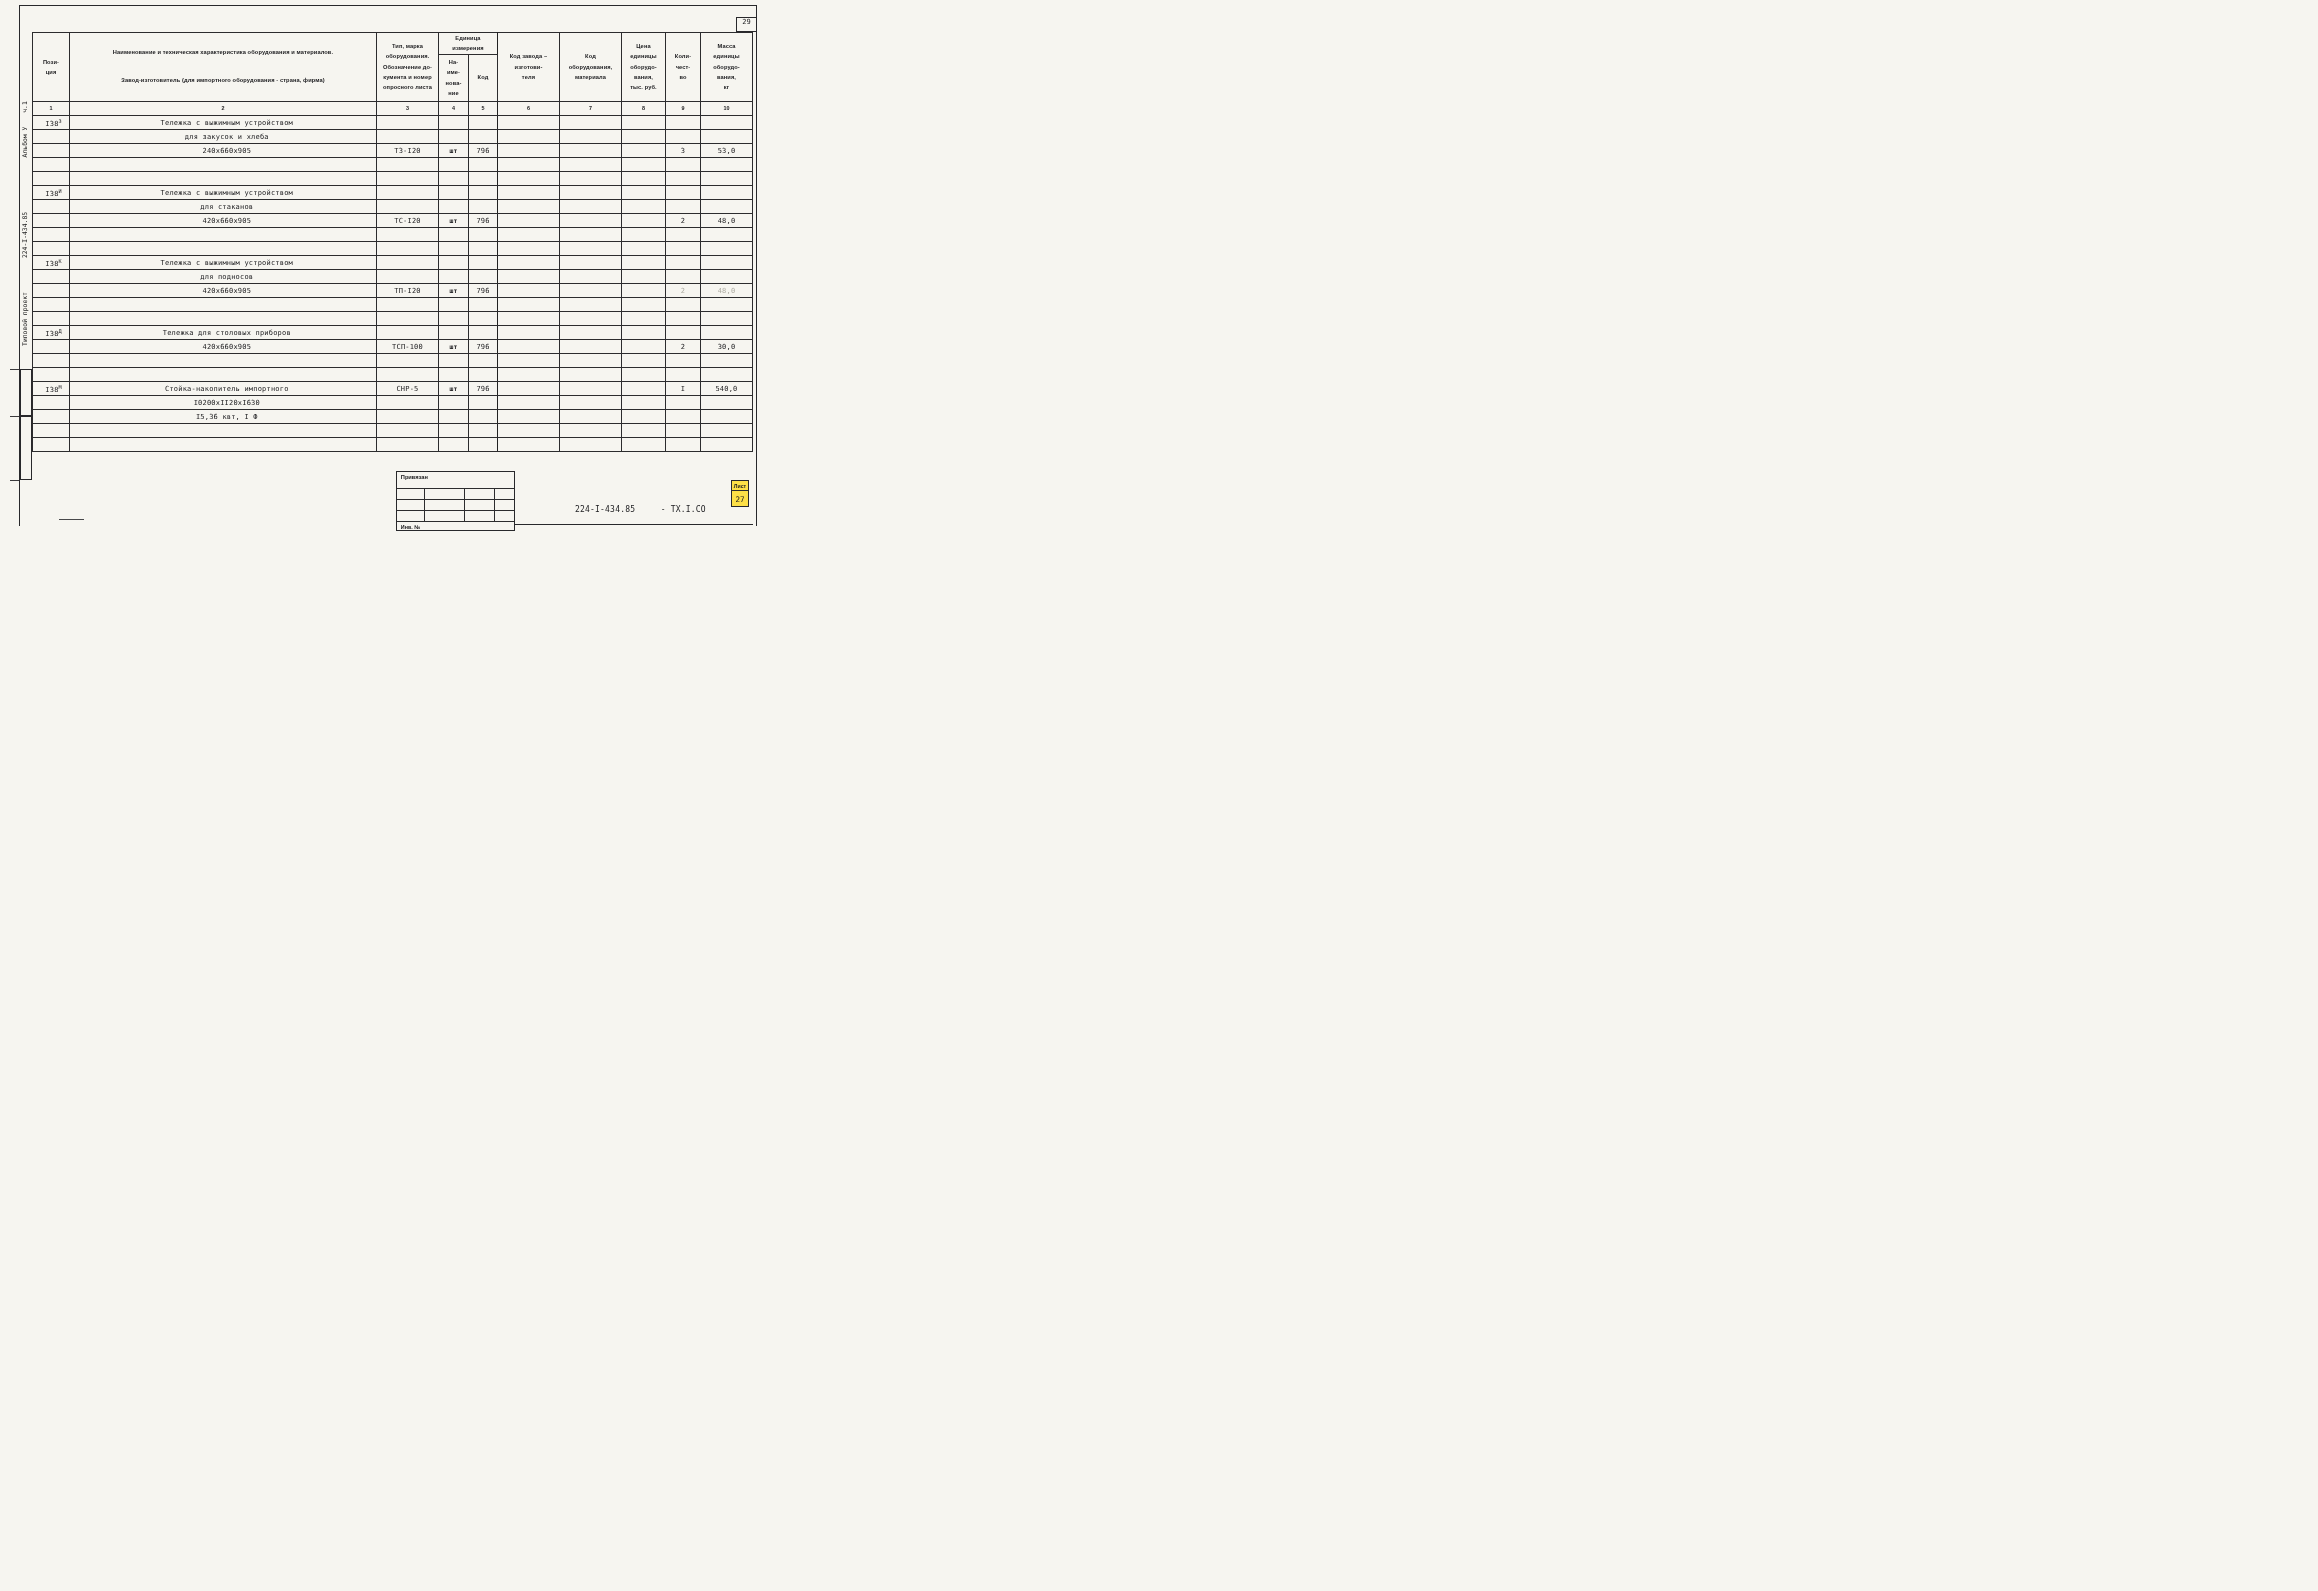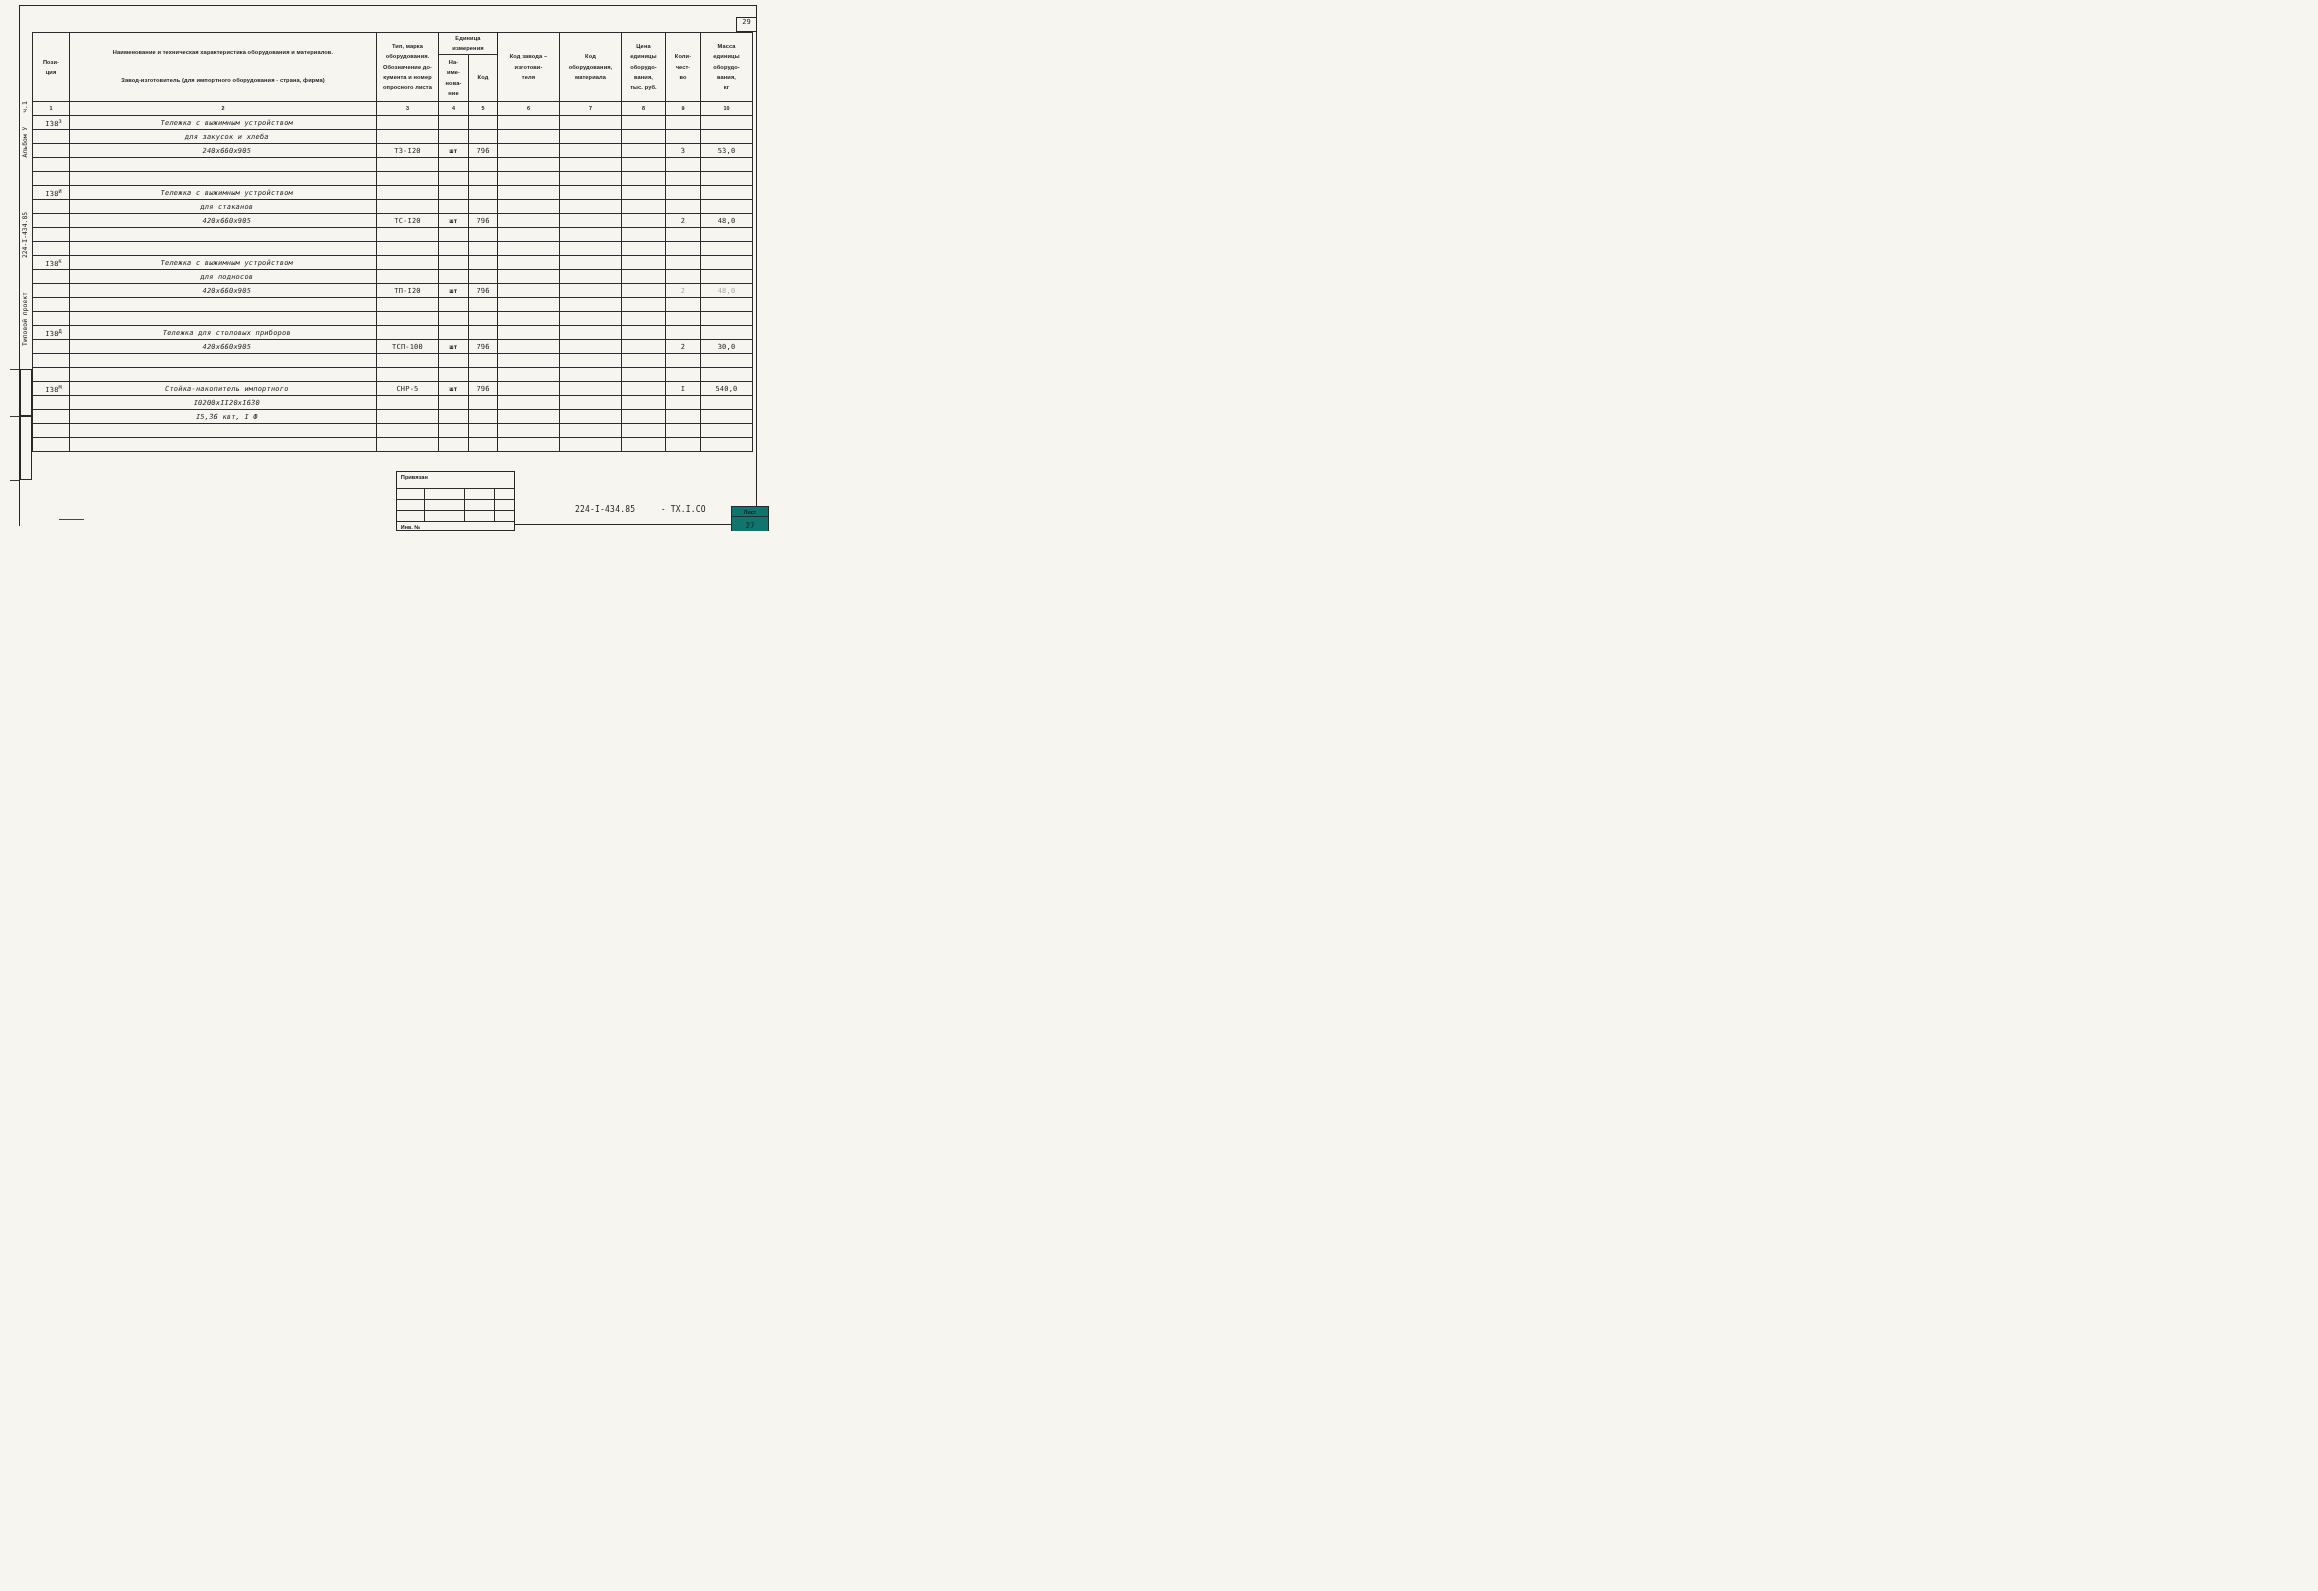--- a/index.html
+++ b/index.html
@@ -68,21 +68,21 @@
   .bcol-r { border-right: 1px solid #222 !important; }
 
   .spec tbody tr { height: 14px; }
   .spec tbody td {
     font-family: "DejaVu Sans Mono", monospace;
     font-size: 7px; letter-spacing: 0.2px;
     vertical-align: middle; text-align: center;
   }
   .c-pos  { text-align: left !important; padding-left: 12.3px !important; }
   .c-pos sup { font-size: 5.2px; }
-  .c-name { text-align: right; padding-left: 7.6px !important; font-style: italic; }
+  .c-name { text-align: right; padding-left: 7.6px !important; }
   .c-unit { font-size: 6.4px !important; font-weight: bold; }
   
   .spec tbody tr:nth-of-type(13) .c-qty,
   .spec tbody tr:nth-of-type(13) .c-mass { color: #adaca2; }
 
   
   .stamp {
     position: absolute; left: 396px; top: 471px; width: 119px; height: 60px;
     box-sizing: border-box; border: 0.9px solid #28282b;
   }
@@ -99,22 +99,22 @@
   .stamp-r5 { padding: 2.4px 0 0 3.8px; font: 700 5.4px "Liberation Sans", sans-serif; }
 
   
   .doccode {
     position: absolute; left: 575px; top: 505px;
     display: flex; gap: 25.5px;
     font: 8px "DejaVu Sans Mono", monospace; letter-spacing: 0.2px;
   }
   .bline { position: absolute; left: 515px; top: 524px; width: 238px; height: 0.9px; background: #28282b; }
   .sheetbox {
-    position: absolute; left: 731px; top: 506px; width: 38px; height: 27.4px;
-    box-sizing: border-box; border: 0.9px solid #28282b; background: #0f766e;
+    position: absolute; left: 731px; top: 480px; width: 18px; height: 27.4px;
+    box-sizing: border-box; border: 0.9px solid #28282b; background: #fde047;
   }
   .sheetbox .lbl {
     height: 10.4px; box-sizing: border-box; border-bottom: 0.7px solid #2c2c2e;
     display: flex; align-items: center; justify-content: center;
     font: 700 5.2px "Liberation Sans", sans-serif;
   }
   .sheetbox .num {
     height: 16px; display: flex; align-items: center; justify-content: center;
     font: 7.6px "DejaVu Sans Mono", monospace;
   }

